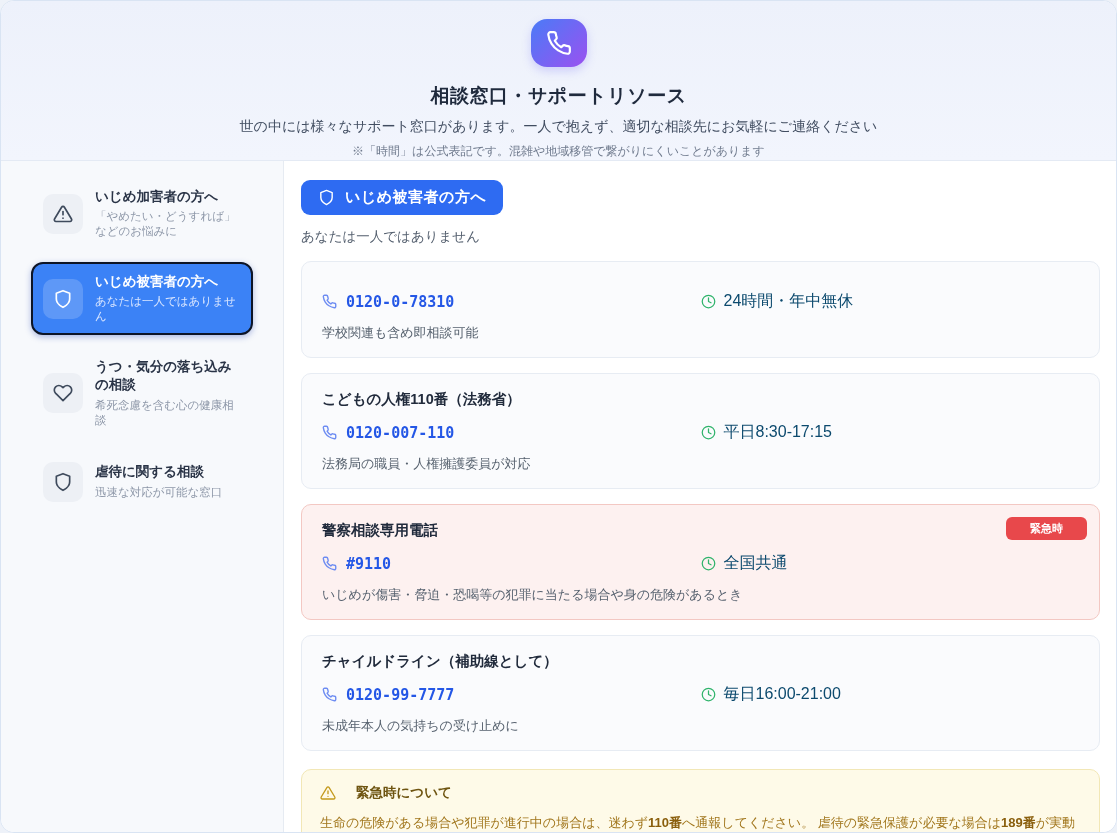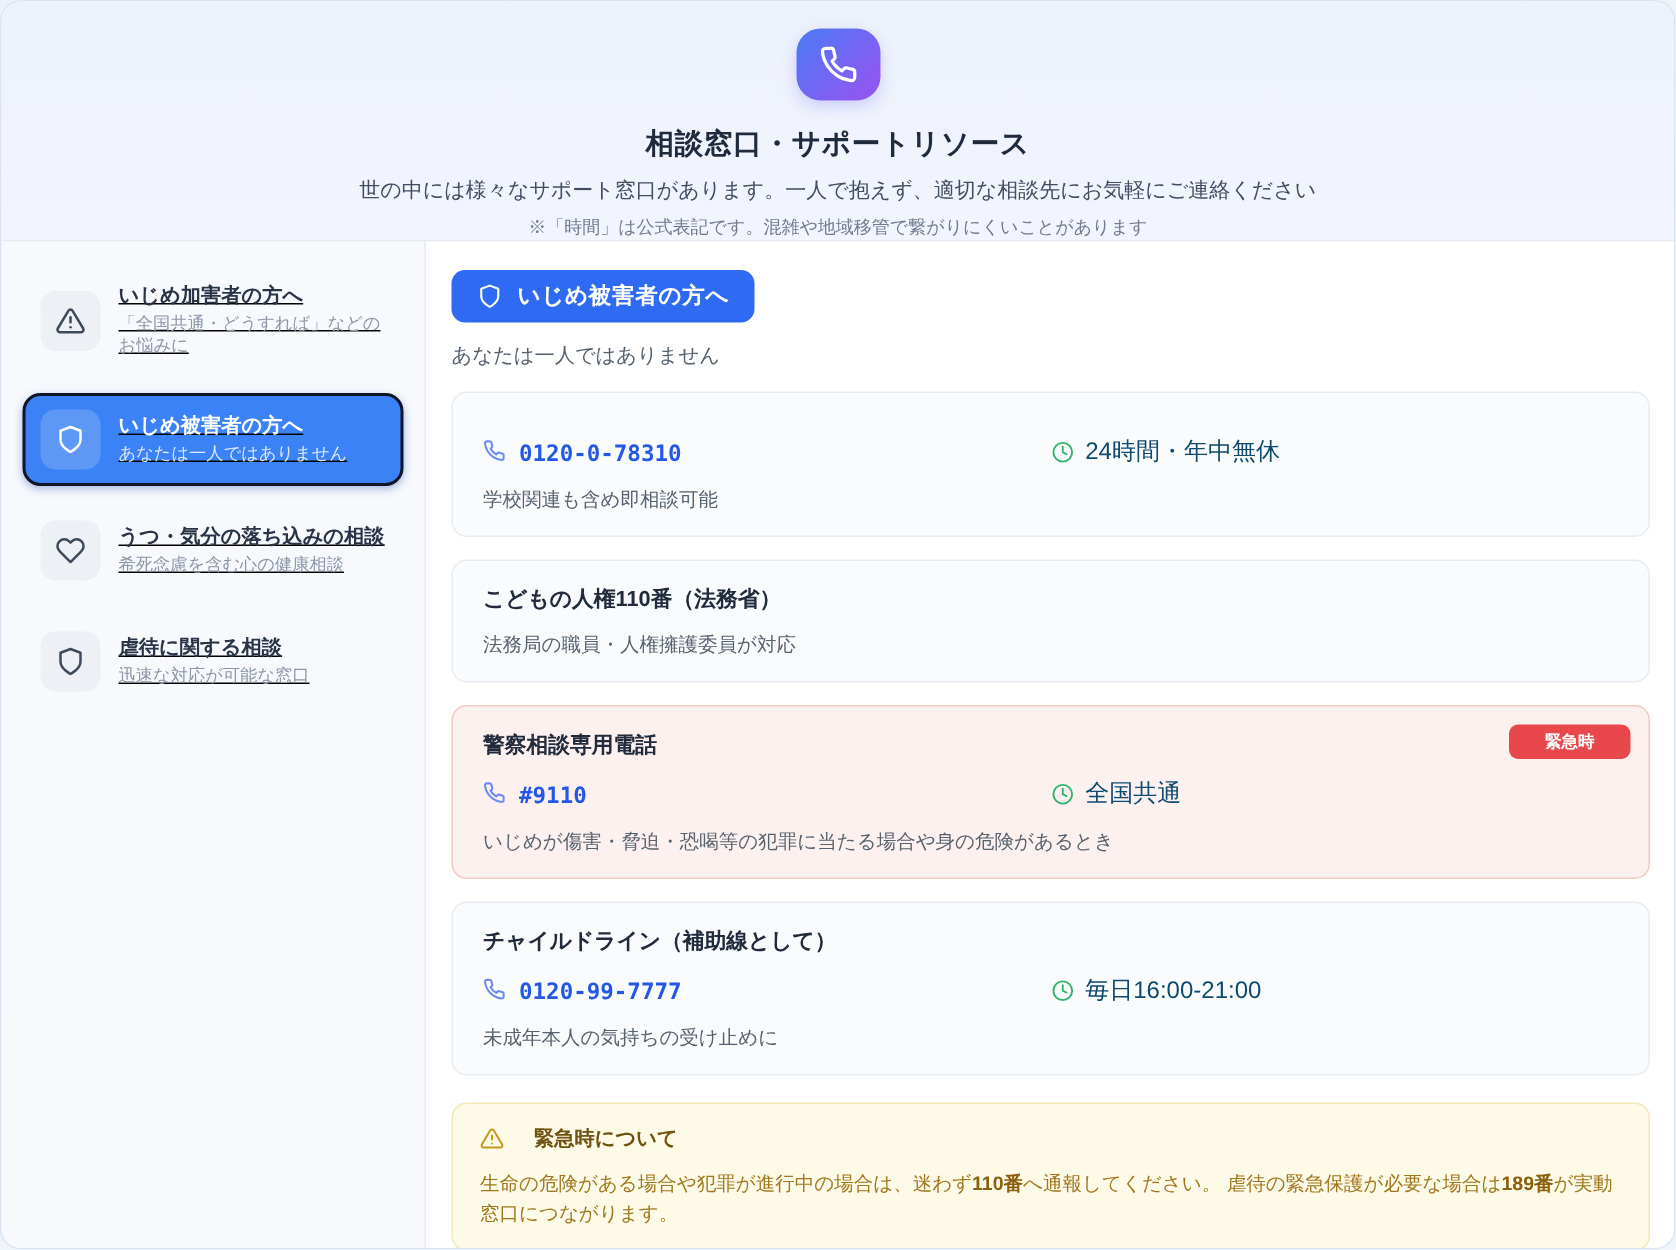--- a/index.html
+++ b/index.html
@@ -34,22 +34,21 @@
   .header-note { margin-top: 7px; font-size: 12px; color: #707b8e; }
 
   
   .body { flex: 1; display: flex; min-height: 0; }
 
   
   .sidebar {
     width: 283px; flex: 0 0 283px;
     background: #f7f9fc;
     border-right: 1px solid #e6ebf2;
-    padding: 16px 14px;
-    text-decoration: underline;
+    padding: 16px 30px;
   }
   .nav-item {
     display: flex; align-items: center; gap: 12px;
     padding: 9px 10px; border-radius: 12px;
     margin-bottom: 12px; cursor: pointer;
     border: 2px solid transparent;
   }
   .nav-icon {
     width: 40px; height: 40px; flex: 0 0 40px; border-radius: 10px;
     background: #edf0f5;
@@ -85,21 +84,21 @@
     position: relative;
     margin-top: 15px;
     background: #fafbfd;
     border: 1px solid #e7ecf3;
     border-radius: 10px;
     padding: 16px 20px 15px 20px;
   }
   .card.emergency { background: #fdf1f0; border-color: #f3c8c3; }
   .card-title { font-size: 14.5px; font-weight: bold; color: #212b3c; }
   .card-row { display: flex; align-items: center; margin-top: 13px; }
-  .phone-wrap { flex: 0 0 50%; display: flex; align-items: flex-start; gap: 9px; cursor: pointer; }
+  .phone-wrap { flex: 0 0 50%; display: flex; align-items: center; gap: 9px; cursor: pointer; }
   .phone-number { font-family: "DejaVu Sans Mono", monospace; font-size: 15px; font-weight: bold; color: #2457e6; }
   .phone-glyph { color: #6d8cf2; }
   .hours-wrap { display: flex; align-items: center; gap: 8px; }
   .hours-text { font-size: 16px; color: #0c4a6e; }
   .clock-glyph { color: #2fb36b; }
   .card-desc { margin-top: 12px; font-size: 13px; color: #57626f; }
   .card-badge {
     position: absolute; top: 12px; right: 12px;
     background: #e8484b; color: #ffffff;
     font-size: 11px; font-weight: bold;
@@ -145,21 +144,21 @@
       <div class="nav-item">
         <div class="nav-icon">
           <svg width="20" height="20" viewBox="0 0 24 24" fill="none" stroke="currentColor" stroke-width="2" stroke-linecap="round" stroke-linejoin="round">
               <path d="M10.29 3.86L1.82 18a2 2 0 0 0 1.71 3h16.94a2 2 0 0 0 1.71-3L13.71 3.86a2 2 0 0 0-3.42 0z"></path>
               <line x1="12" y1="9" x2="12" y2="13"></line>
               <line x1="12" y1="17" x2="12.01" y2="17"></line>
             </svg>
         </div>
         <div>
           <div class="nav-title">いじめ加害者の方へ</div>
-          <div class="nav-subtitle">「全国共通・どうすれば」などのお悩みに</div>
+          <div class="nav-subtitle">「やめたい・どうすれば」などのお悩みに</div>
         </div>
       </div>
 
       <div class="nav-item selected">
         <div class="nav-icon">
           <svg width="20" height="20" viewBox="0 0 24 24" fill="none" stroke="currentColor" stroke-width="2" stroke-linecap="round" stroke-linejoin="round">
               <path d="M12 22s8-4 8-10V5l-8-3-8 3v7c0 6 8 10 8 10z"></path>
             </svg>
         </div>
         <div>
@@ -228,20 +227,39 @@
                 </span>
               <span class="hours-text">24時間・年中無休</span>
             </div>
           </div>
           <div class="card-desc">学校関連も含め即相談可能</div>
         </div>
 
         
         <div class="card">
           <div class="card-title">こどもの人権110番（法務省）</div>
+          <div class="card-row">
+            <div class="phone-wrap">
+              <span class="phone-glyph">
+                  <svg width="15" height="15" viewBox="0 0 24 24" fill="none" stroke="currentColor" stroke-width="2.2" stroke-linecap="round" stroke-linejoin="round">
+                    <path d="M22 16.92v3a2 2 0 0 1-2.18 2 19.79 19.79 0 0 1-8.63-3.07 19.5 19.5 0 0 1-6-6 19.79 19.79 0 0 1-3.07-8.67A2 2 0 0 1 4.11 2h3a2 2 0 0 1 2 1.72 12.84 12.84 0 0 0 .7 2.81 2 2 0 0 1-.45 2.11L8.09 9.91a16 16 0 0 0 6 6l1.27-1.27a2 2 0 0 1 2.11-.45 12.84 12.84 0 0 0 2.81.7A2 2 0 0 1 22 16.92z"></path>
+                  </svg>
+                </span>
+              <span class="phone-number">0120-007-110</span>
+            </div>
+            <div class="hours-wrap">
+              <span class="clock-glyph">
+                  <svg width="15" height="15" viewBox="0 0 24 24" fill="none" stroke="currentColor" stroke-width="2" stroke-linecap="round" stroke-linejoin="round">
+                    <circle cx="12" cy="12" r="10"></circle>
+                    <polyline points="12 6 12 12 16 14"></polyline>
+                  </svg>
+                </span>
+              <span class="hours-text">平日8:30-17:15</span>
+            </div>
+          </div>
           <div class="card-desc">法務局の職員・人権擁護委員が対応</div>
         </div>
 
         
         <div class="card emergency">
           <span class="card-badge">緊急時</span>
           <div class="card-title">警察相談専用電話</div>
           <div class="card-row">
             <div class="phone-wrap">
               <span class="phone-glyph">

